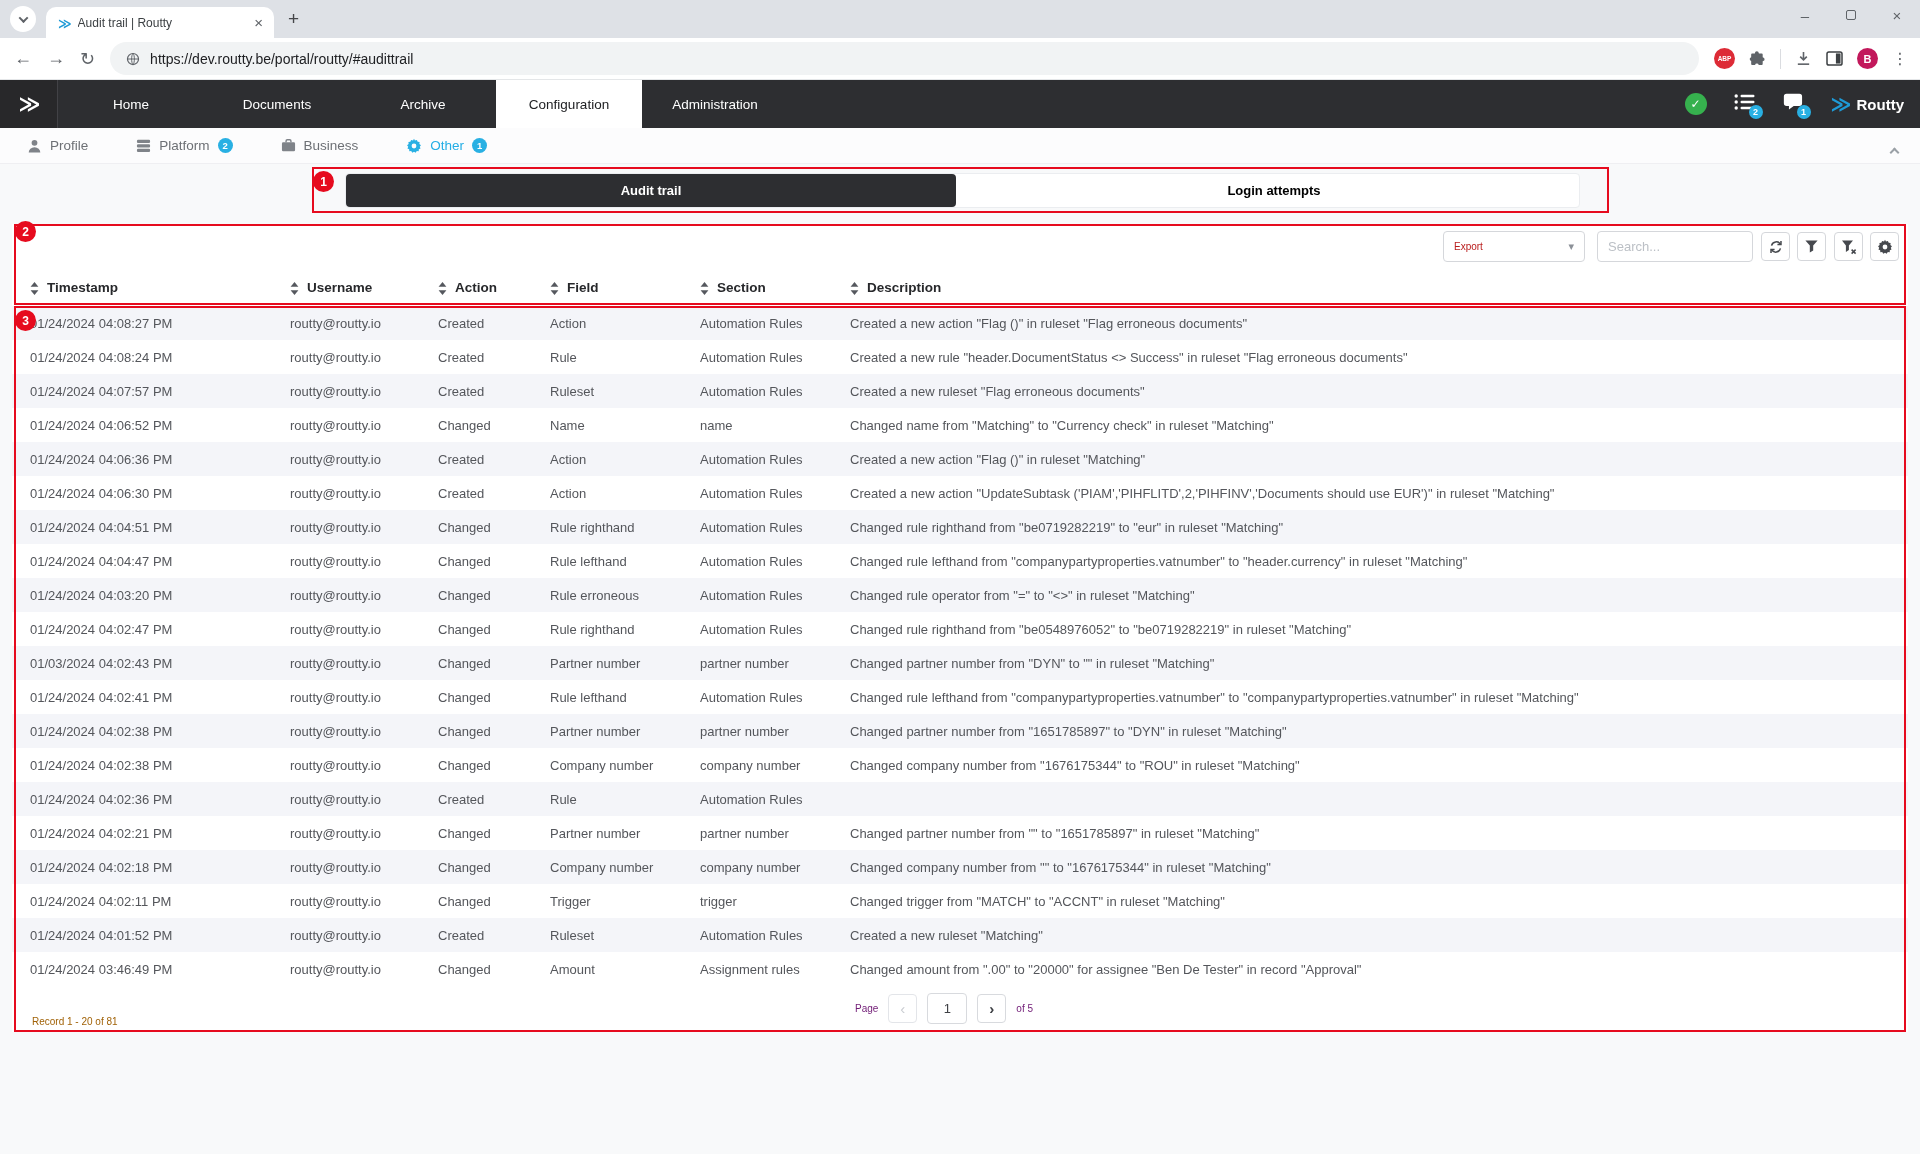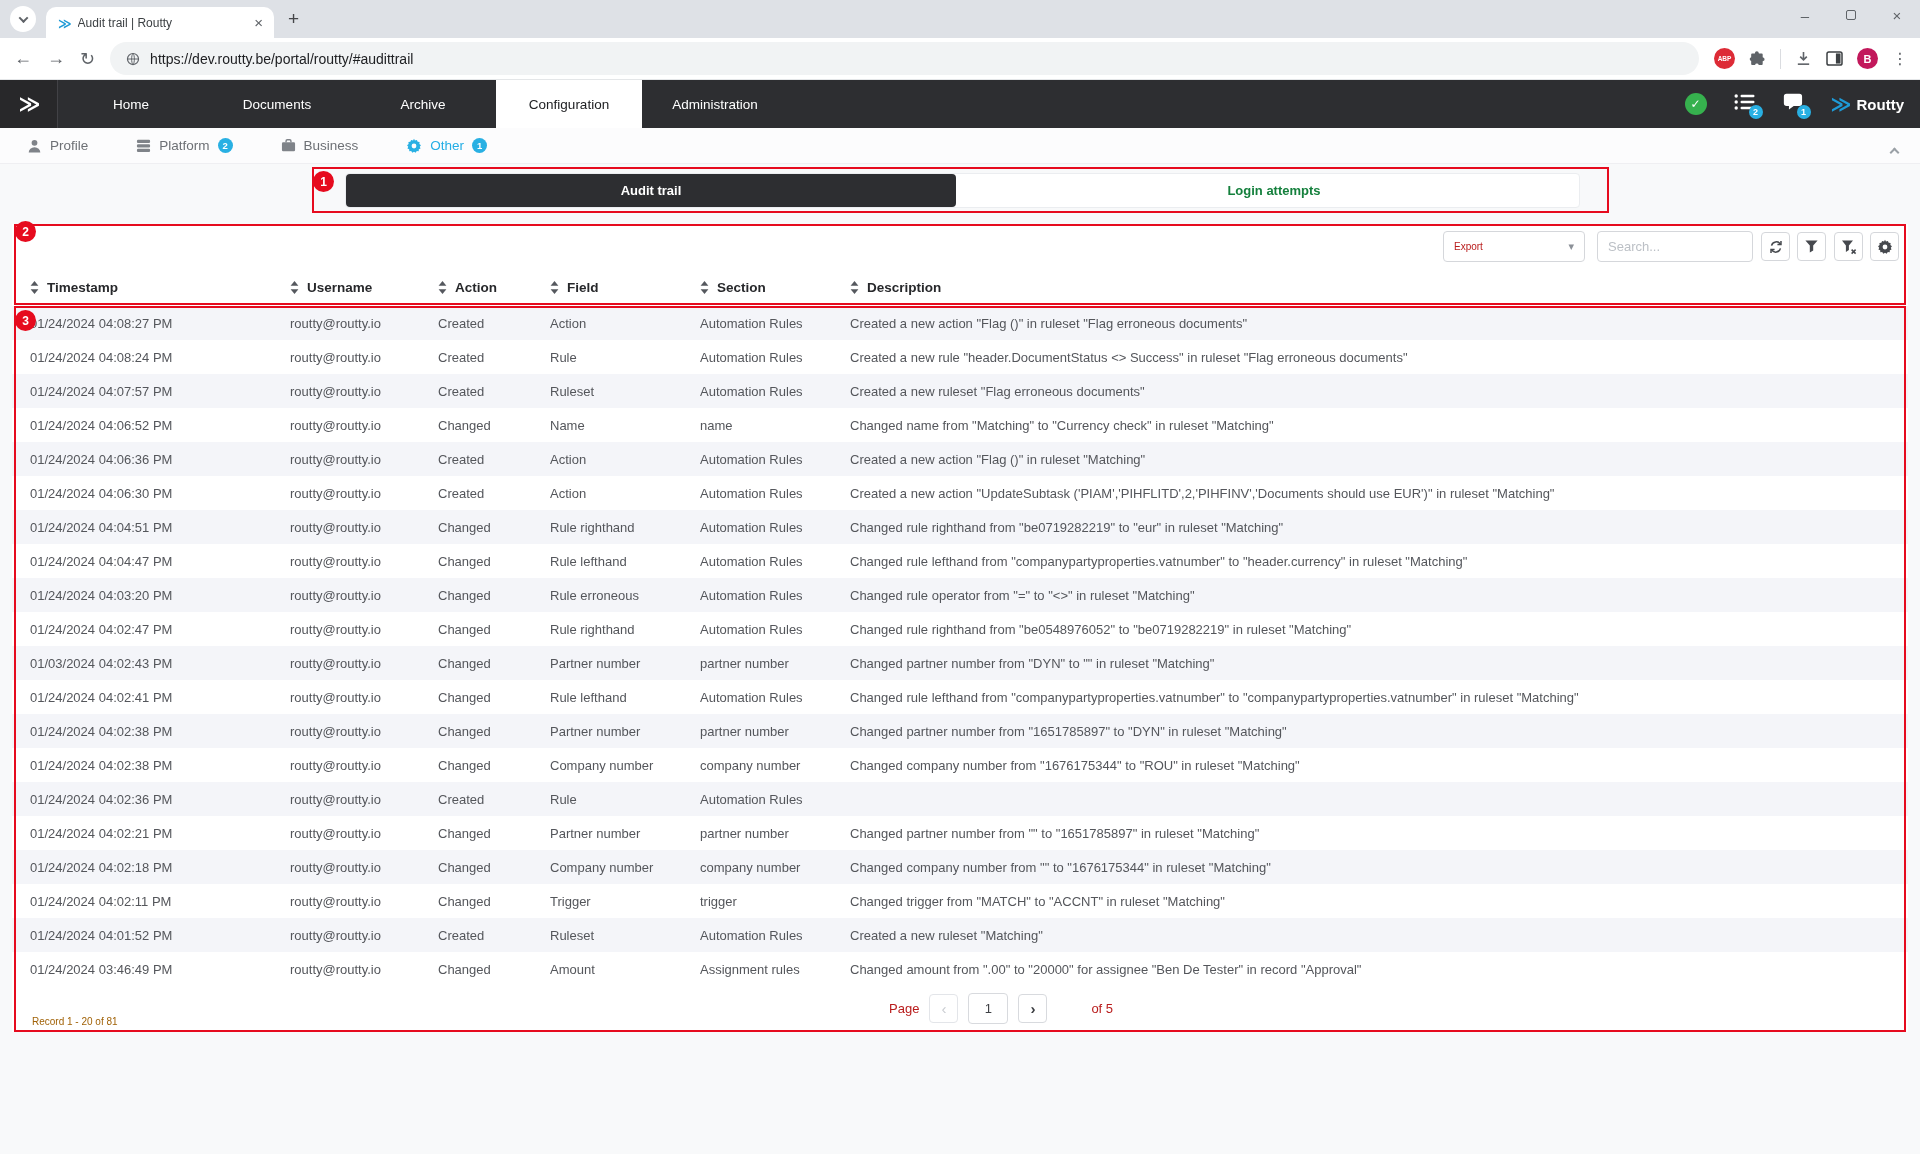--- a/index.html
+++ b/index.html
@@ -53,40 +53,40 @@
   .subnav-item { display:flex; align-items:center; gap:8px; font-size:13.5px; color:#6d7075; cursor:pointer; }
   .subnav-item.active { color:#25aee5; }
   .subnav-badge { min-width:15px; height:15px; border-radius:8px; background:#29b0e3; color:#fff; font-size:9.5px; font-weight:bold; display:flex; align-items:center; justify-content:center; padding:0 2px; }
   .collapse-btn { position:absolute; right:22px; top:142px; cursor:pointer; }
 
   
   .content-bg { position:absolute; left:0; top:164px; width:1920px; height:990px; background:#f8f9fa; }
   .view-tabs { position:absolute; left:345px; top:173px; width:1235px; height:35px; display:flex; background:#fff; border:1px solid #ebedf0; border-radius:4px; }
   .vtab { display:flex; align-items:center; justify-content:center; font-size:13px; font-weight:bold; cursor:pointer; }
   .vtab.dark { width:610px; background:#2d2e31; color:#fff; border-radius:4px; }
-  .vtab.light { flex:1; color:#15803d;margin-left:13px; }
+  .vtab.light { flex:1; color:#000000;margin-left:13px; }
 
   .table-wrap { position:absolute; left:12px; top:224px; width:1896px; height:808px; background:#fff; }
   .toolbar-row { position:relative; height:44px; }
   .export-box { position:absolute; left:1431px; top:7px; width:142px; height:31px; border:1px solid #d5d7db; border-radius:4px; display:flex; align-items:center; justify-content:space-between; padding:0 10px; cursor:pointer; background:#fff; }
   .export-label { font-size:10px; color:#b91c1c; }
   .export-caret { font-size:11px; color:#8b9097; }
   .search-box { position:absolute; left:1585px; top:7px; width:156px; height:31px; border:1px solid #d5d7db; border-radius:4px; padding:0 10px; font-size:13px; color:#3f4145; font-family:inherit; }
   .search-box::placeholder { color:#bcc0c6; }
   .tool-btn { position:absolute; top:8px; width:29px; height:29px; border:1px solid #d5d7db; border-radius:4px; background:#fff; display:flex; align-items:center; justify-content:center; cursor:pointer; }
 
   .t-head { display:grid; grid-template-columns:260px 148px 112px 150px 150px 1fr; align-items:center; height:38px; padding-left:18px; }
-  .th { display:flex; align-items:center; gap:8px; font-size:13.5px; font-weight:bold; color:#27282b; cursor:pointer; }
+  .th { display:flex; align-items:flex-end; gap:8px; font-size:13.5px; font-weight:bold; color:#27282b; cursor:pointer; }
   .t-body .t-row { display:grid; grid-template-columns:260px 148px 112px 150px 150px 1fr; align-items:center; height:34px; padding-left:18px; }
   .t-row.stripe { background:#f4f5f9; }
   .t-row>div { font-size:13px; color:#54565b; white-space:nowrap; overflow:hidden; }
   .t-foot { position:relative; height:46px; }
   .record-text { position:absolute; left:20px; top:30px; font-size:10px; color:#a16207; }
   .pagination { position:absolute; left:843px; top:7px; display:flex; align-items:center; gap:10px; }
-  .page-label, .of-text { font-size:13px; color:#b91c1c;margin-left:34px; }
+  .page-label, .of-text { font-size:10px; color:#701a75; }
   .pg-btn { width:29px; height:29px; border:1px solid #e3e5e9; border-radius:4px; background:#fff; display:flex; align-items:center; justify-content:center; font-size:15px; cursor:pointer; }
   .pg-btn.disabled { color:#c9ccd1; }
   .pg-btn.enabled { color:#3c3e42; border-color:#d8dade; font-weight:bold; }
   .page-input { width:40px; height:31px; border:1px solid #d8dade; border-radius:4px; text-align:center; font-size:13px; color:#3f4145; font-family:inherit; }
 
   
   .ann-box { position:absolute; border:2px solid #e60b1e; pointer-events:none; z-index:50; }
   .ann-label { position:absolute; width:21px; height:21px; border-radius:50%; background:#e60b1e; color:#fff; font-size:12px; font-weight:bold; display:flex; align-items:center; justify-content:center; z-index:51; pointer-events:none; }
 </style>
 </head>

